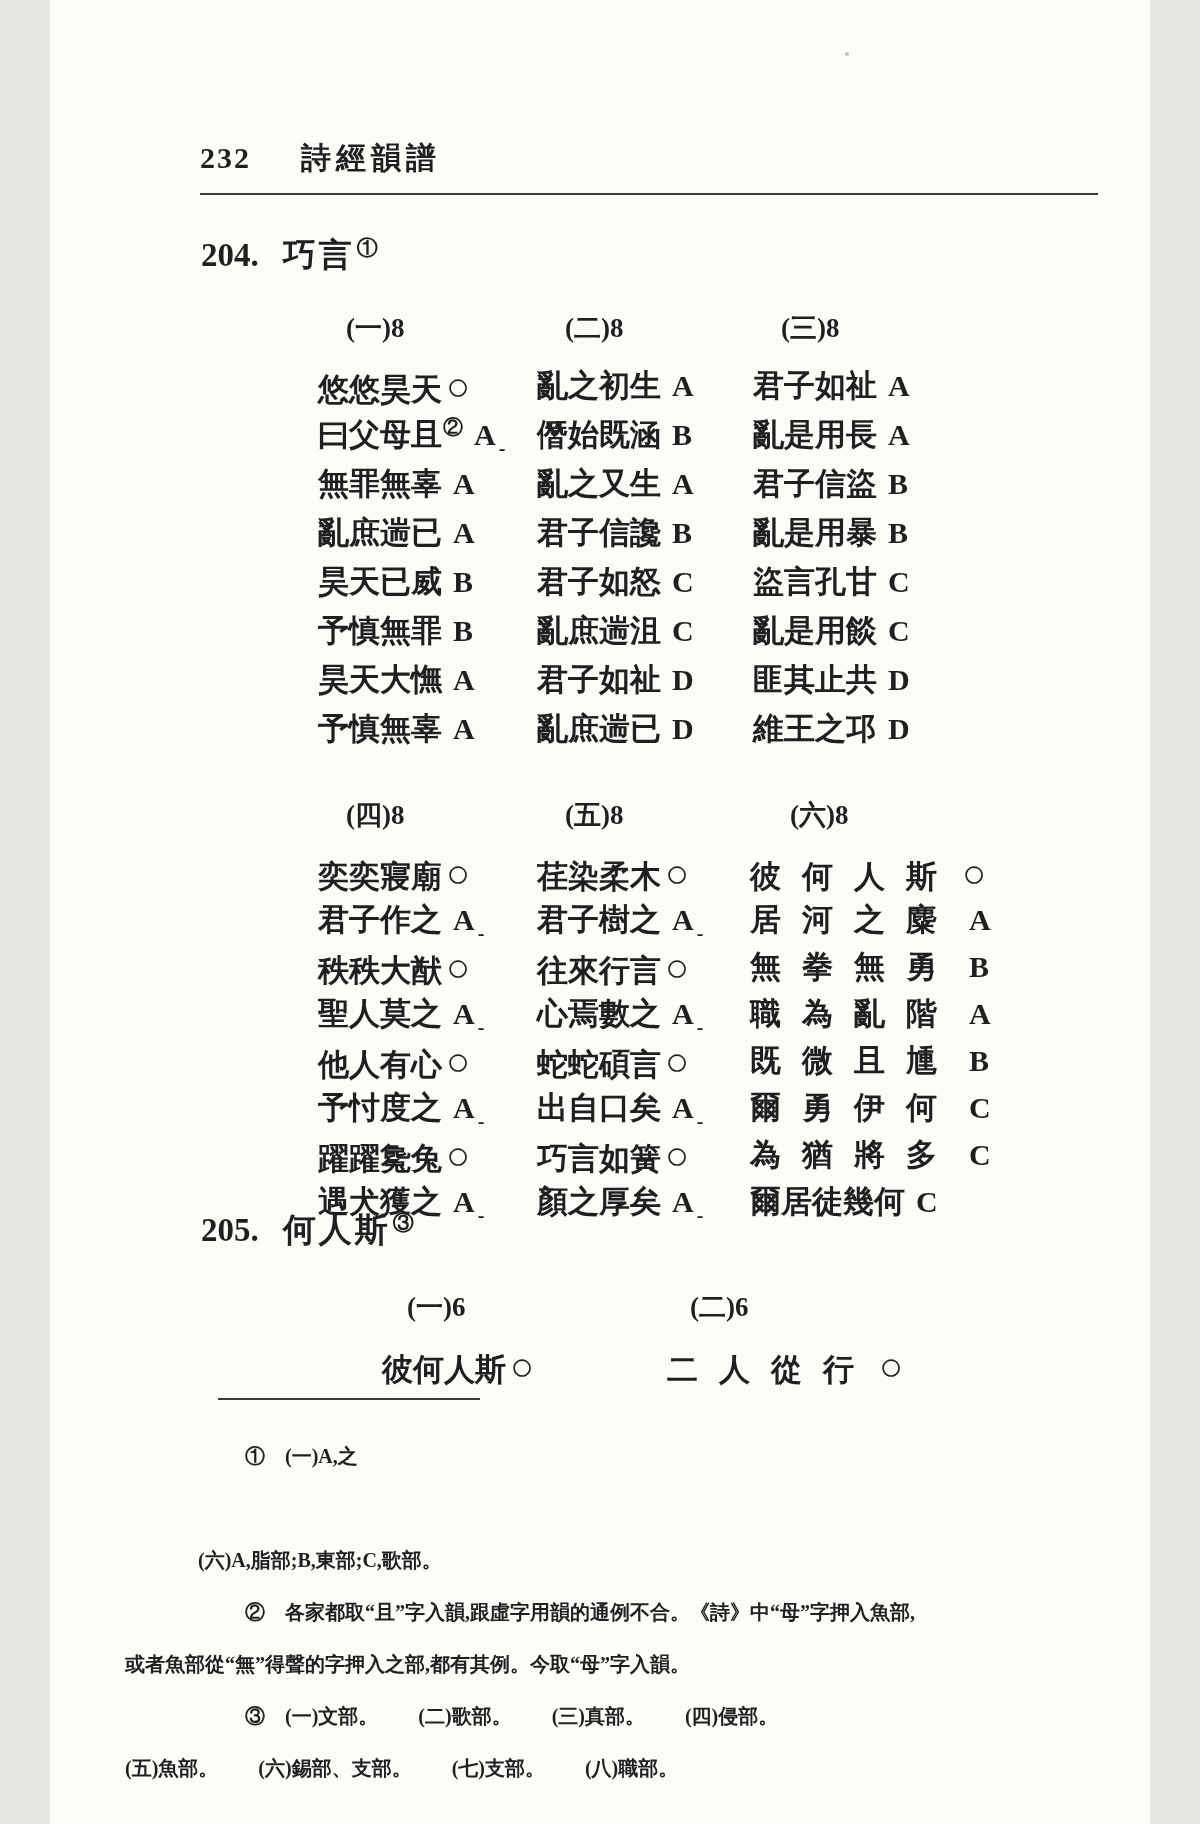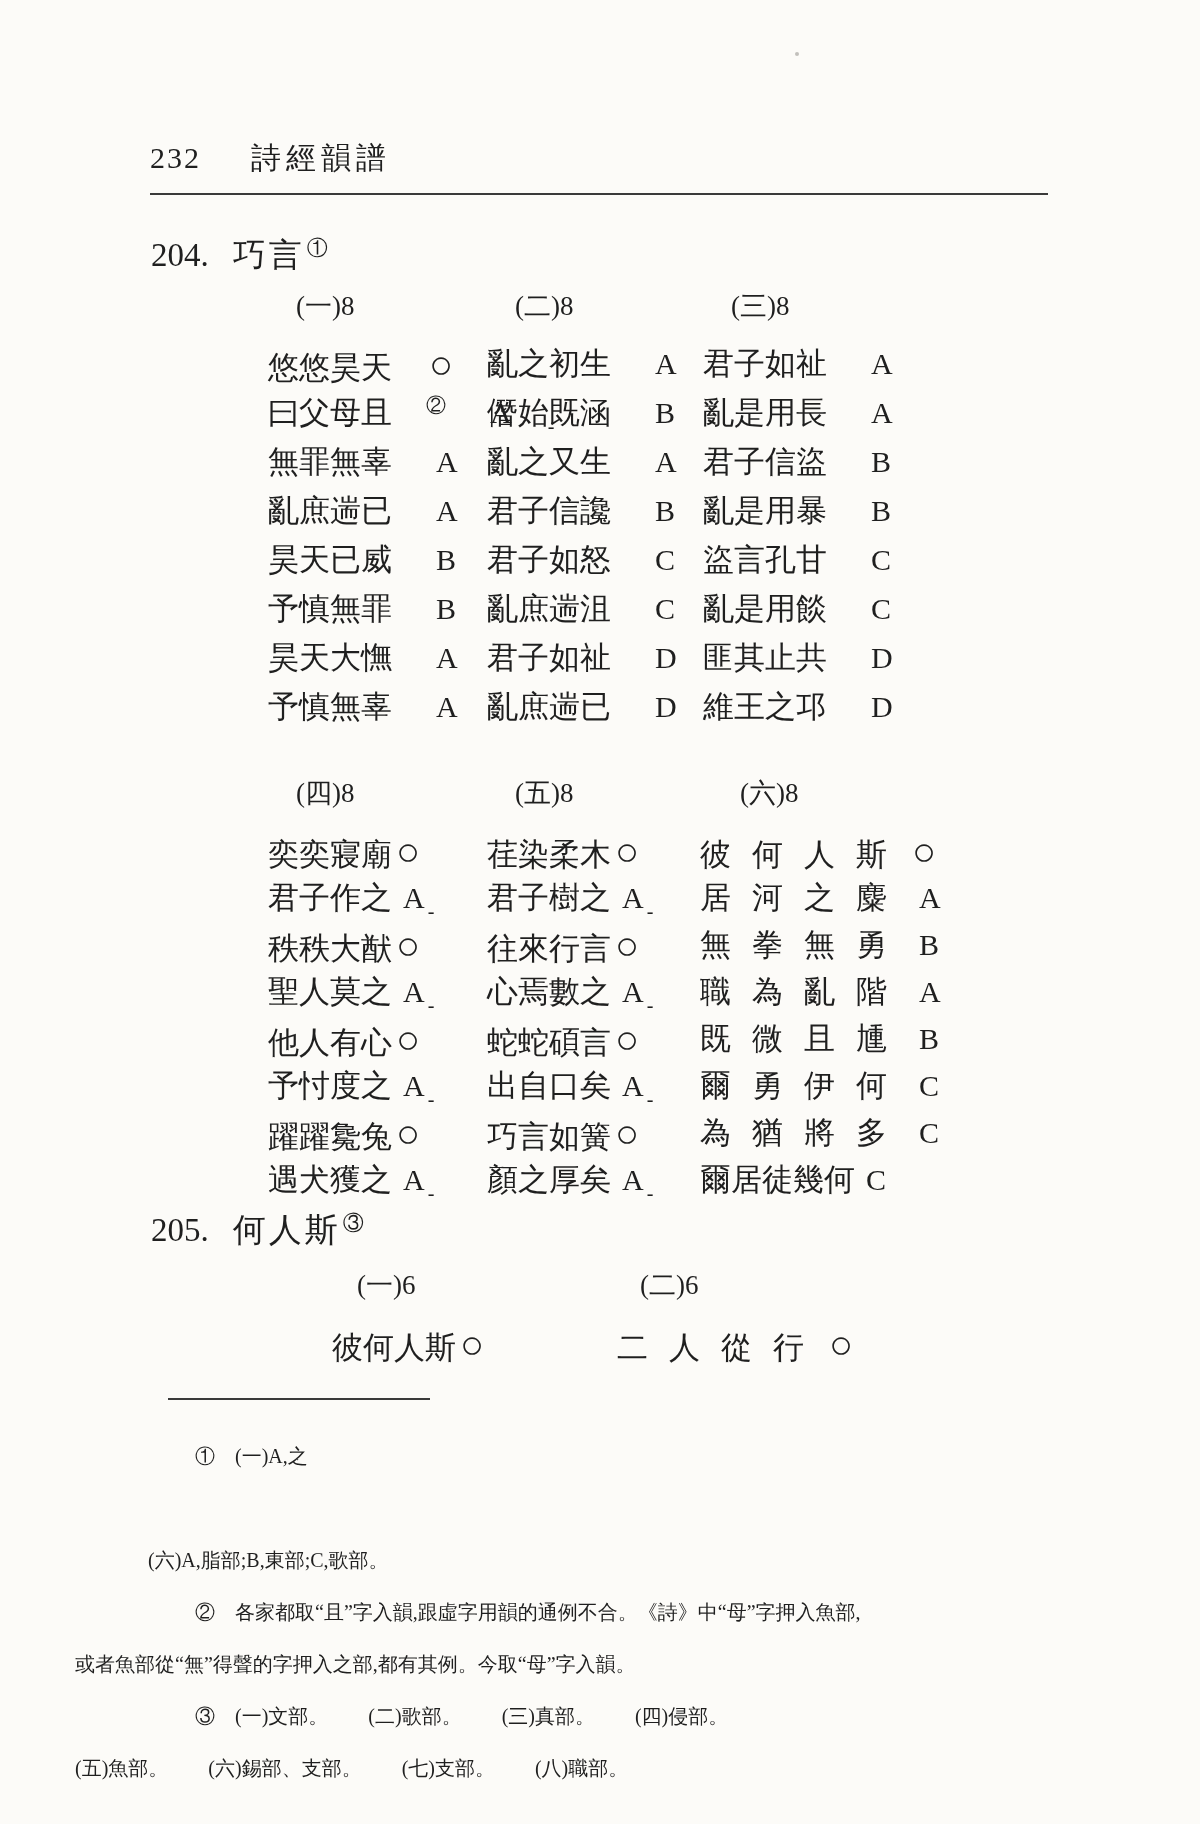--- a/index.html
+++ b/index.html
@@ -1,43 +1,44 @@
 <!DOCTYPE html>
 <html lang="zh-Hant"><head>
 <meta charset="utf-8">
 <style>
   html,body{margin:0;padding:0;background:#e8e6e1;}
   .page{
     position:relative;
-    width:1200px;height:1824px;
+    width:1100px;height:1824px;
     margin:0 auto;
     background:#fcfbf8;
     font-family:"Liberation Serif","DejaVu Serif",serif;
     color:#1f1f1f;
     overflow:hidden;
+    font-weight:bold;
   }
   .rule{position:absolute;background:#3a3a3a;}
   .header-rule{left:150px;top:193px;width:898px;height:2px;}
   .fn-rule{left:168px;top:1398px;width:262px;height:2px;}
 
   .pg-header{position:absolute;left:150px;top:138px;font-size:30px;display:flex;align-items:baseline;}
   .pg-num{margin-right:50px;letter-spacing:2px;}
   .pg-title{letter-spacing:5px;}
 
   .sec-title{position:absolute;left:151px;font-size:33px;white-space:nowrap;}
   .sec-no{margin-right:24px;}
   .sec-name{letter-spacing:3px;}
   .sup-ref{font-size:21px;position:relative;top:-11px;margin-left:2px;}
 
-  .stanza{position:absolute;width:240px;}
+  .stanza{position:absolute;width:240px;margin-top:22px;}
   .stanza-head{font-size:27px;line-height:1;margin:0 0 25px var(--ho,28px);}
   .g3 .stanza-head{margin-bottom:26px;}
 
   .vline{display:flex;align-items:baseline;white-space:nowrap;font-size:31px;line-height:1.25;}
-  .g1 .vline{height:49px;gap:33px;}
+  .g1 .vline{height:49px;}
   .g2 .vline{height:47px;}
   .g3 .vline{height:49px;}
   .vtext{white-space:pre;}
   .vtext.spread{letter-spacing:21px;}
   .vlabel{margin-left:11px;font-size:30px;}
   .vlabel.circle{margin-left:4px;font-size:40px;line-height:1;}
   .vsup{font-size:20px;position:relative;top:-11px;margin-left:1px;}
   .vsub{font-size:20px;position:relative;top:10px;margin-left:3px;line-height:1;}
   .rel{position:relative;}
   .under-dot{position:absolute;left:50%;transform:translateX(-50%);top:1.02em;font-size:0.5em;line-height:1;}

